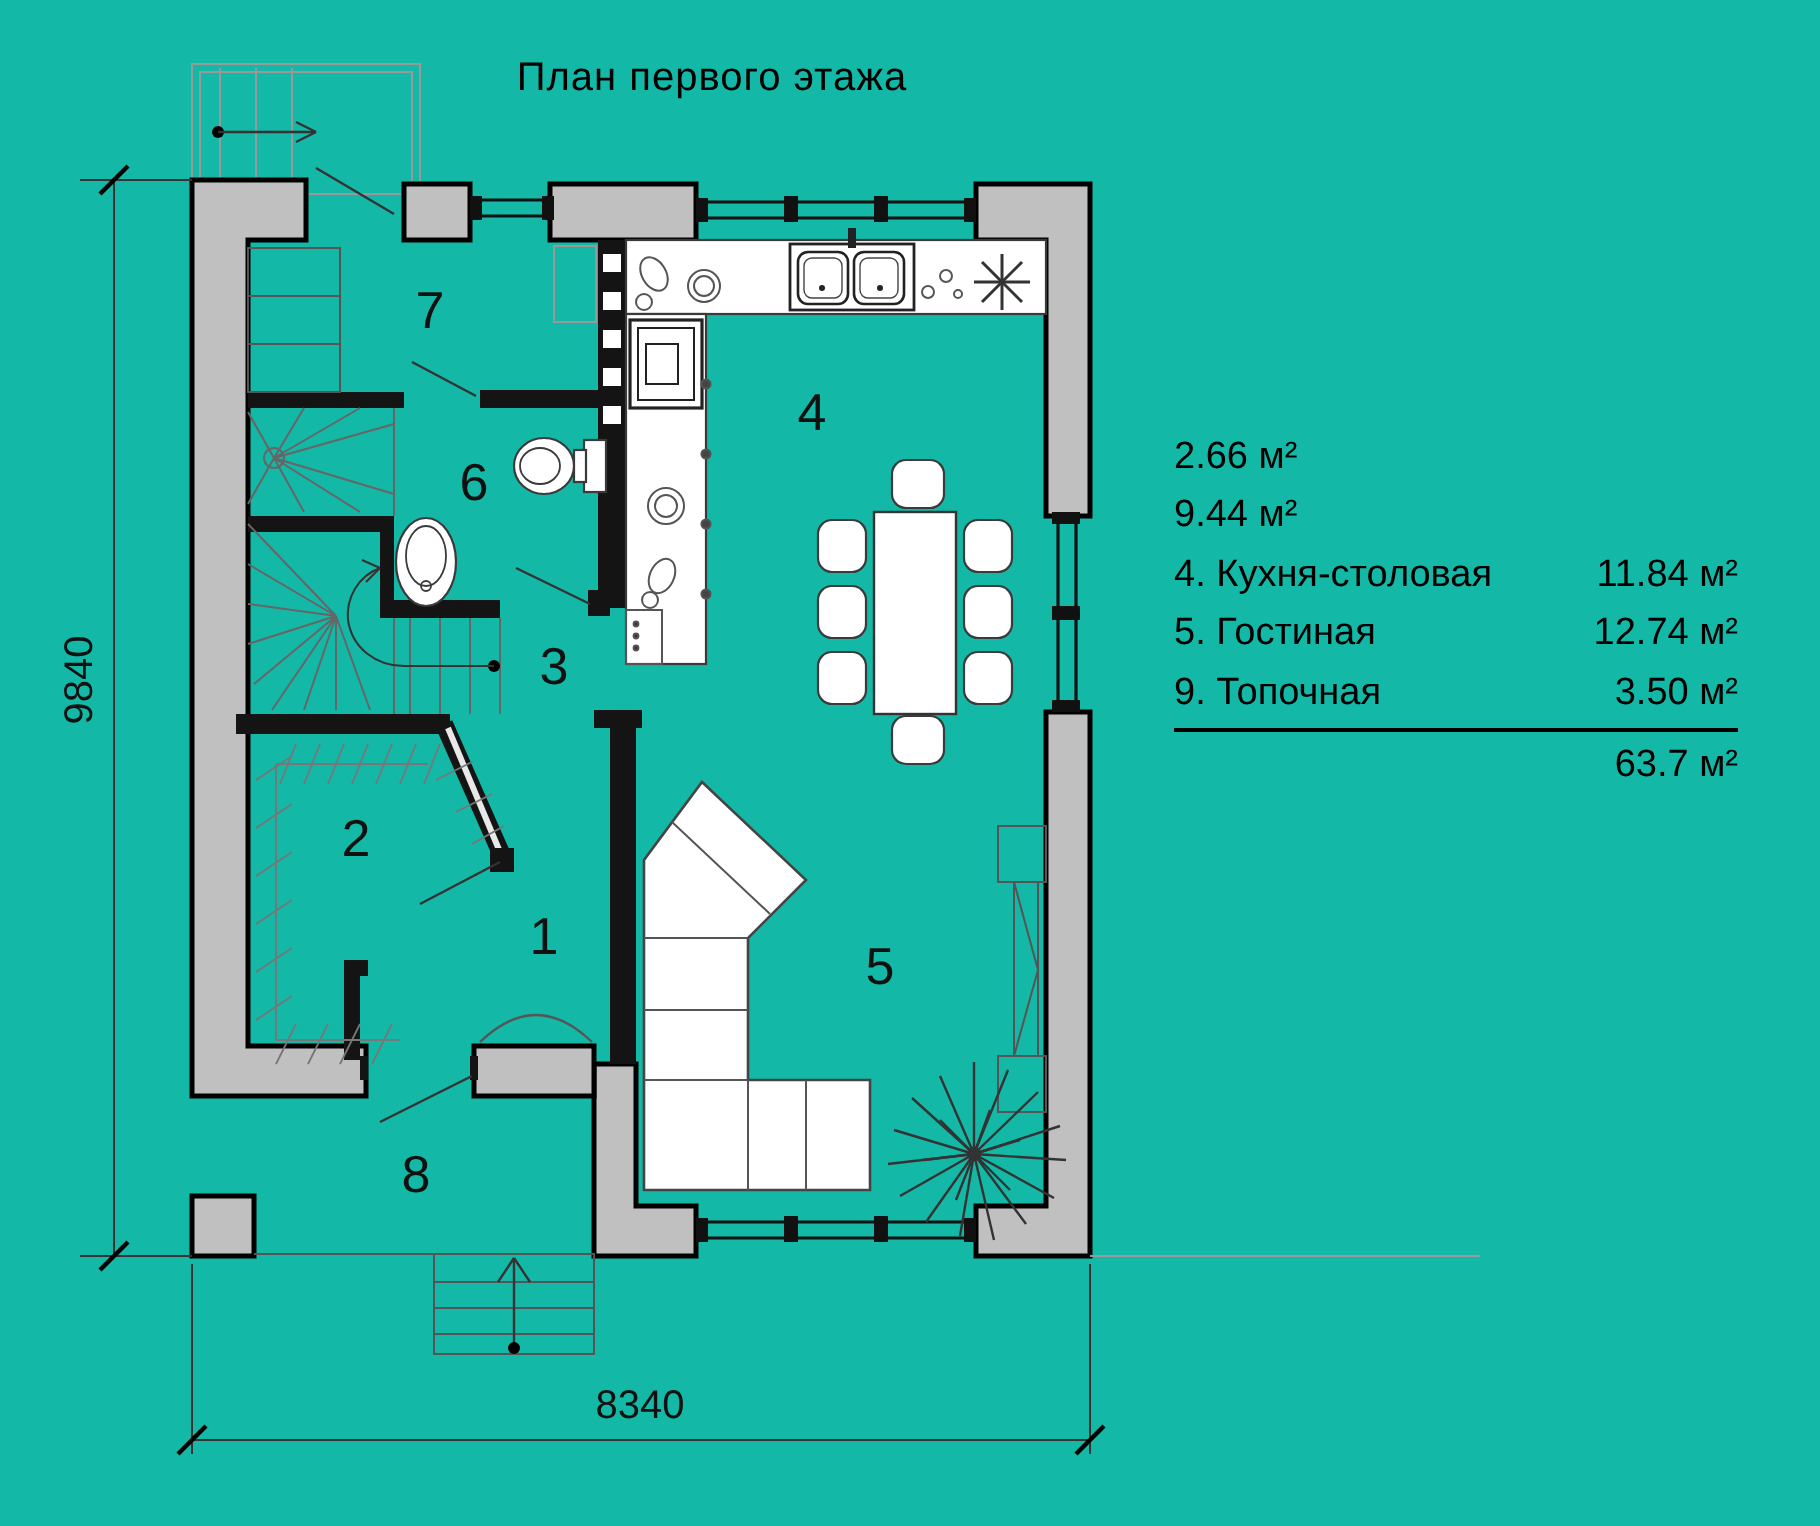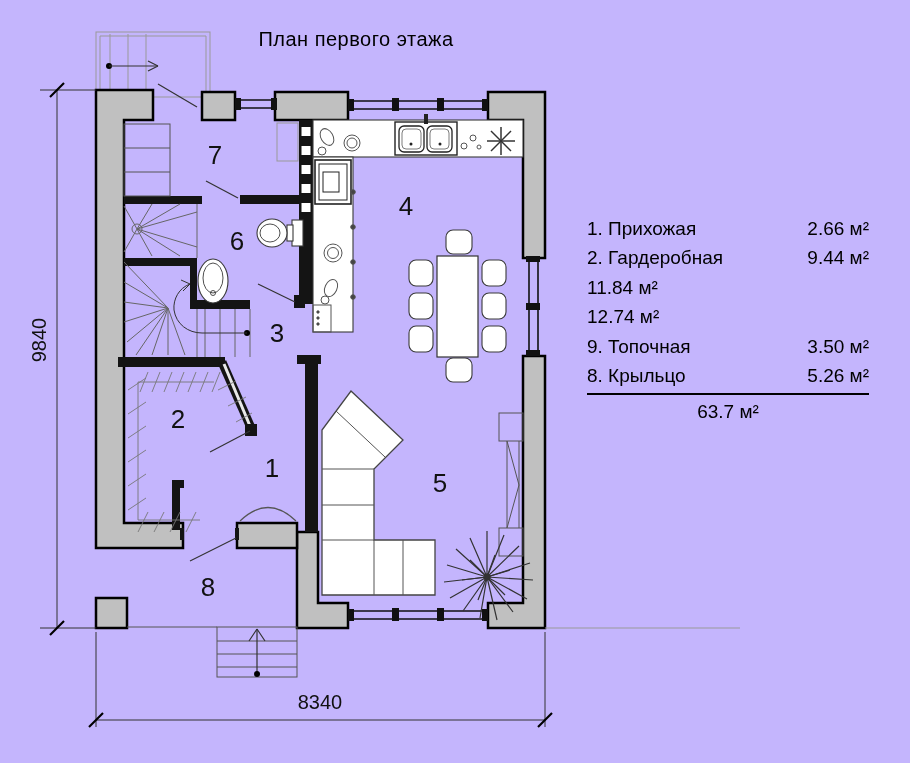--- a/index.html
+++ b/index.html
@@ -1,23 +1,23 @@
 <!DOCTYPE html>
 <html><head>
 <meta charset="utf-8">
 <style>
   html,body{margin:0;padding:0;background:#fff;}
-  #stage{position:relative;width:910px;height:763px;background:#c4b5fd;overflow:hidden;
+  #stage{position:relative;width:910px;height:763px;background:#14b8a6;overflow:hidden;
          font-family:"Liberation Sans",sans-serif;color:#000;}
   #plan-title{position:absolute;left:186px;top:28px;width:340px;text-align:center;
               font-size:20px;letter-spacing:.5px;}
   #legend{position:absolute;left:587px;top:214px;width:282px;font-size:19px;}
   .legend-row{display:flex;justify-content:space-between;line-height:29.4px;white-space:nowrap;}
   .legend-divider{border:none;border-top:2px solid #000;margin:3px 0 2px 0;}
-  .legend-total{text-align:center;line-height:29px;}
+  .legend-total{text-align:right;line-height:29px;}
   svg{position:absolute;left:0;top:0;}
   svg text{font-family:"Liberation Sans",sans-serif;fill:#111;}
   .roomnum{font-size:26px;}
   .dimtxt{font-size:20px;}
   .wall{fill:#c0c0c0;stroke:#000;stroke-width:2.5;stroke-linejoin:miter;}
   .iwall{fill:#141414;stroke:none;}
   .furn{fill:#fff;stroke:#3a3a3a;stroke-width:1.1;}
   .thin{fill:none;stroke:#555;stroke-width:1;}
   .lite{fill:none;stroke:#999;stroke-width:1;}
   .leaf{fill:none;stroke:#333;stroke-width:1.2;}
@@ -292,38 +292,34 @@
       <text class="roomnum" x="406" y="215" text-anchor="middle">4</text>
       <text class="roomnum" x="440" y="492" text-anchor="middle">5</text>
       <text class="roomnum" x="237" y="250" text-anchor="middle">6</text>
       <text class="roomnum" x="215" y="164" text-anchor="middle">7</text>
       <text class="roomnum" x="208" y="596" text-anchor="middle">8</text>
     </g>
   </svg>
 
   <div id="legend">
     <div class="legend-row">
-      <span>1. Прихожая</span>
       <span>2.66 м²</span>
     </div>
     <div class="legend-row">
-      <span>2. Гардеробная</span>
       <span>9.44 м²</span>
     </div>
     <div class="legend-row">
+      <span>4. Кухня-столовая</span>
       <span>11.84 м²</span>
     </div>
     <div class="legend-row">
+      <span>5. Гостиная</span>
       <span>12.74 м²</span>
     </div>
     <div class="legend-row">
       <span>9. Топочная</span>
       <span>3.50 м²</span>
-    </div>
-    <div class="legend-row">
-      <span>8. Крыльцо</span>
-      <span>5.26 м²</span>
     </div>
     <hr class="legend-divider">
     <div class="legend-total">63.7 м²</div>
   </div>
 
 </div>
 
 </body></html>

